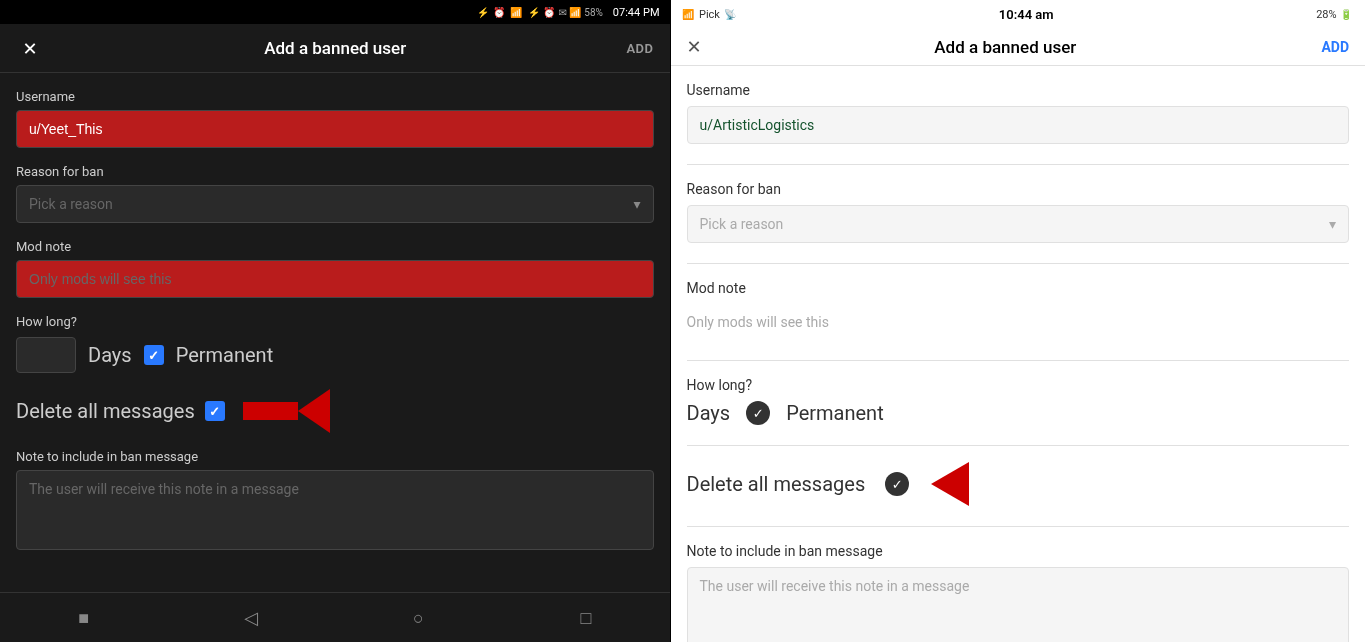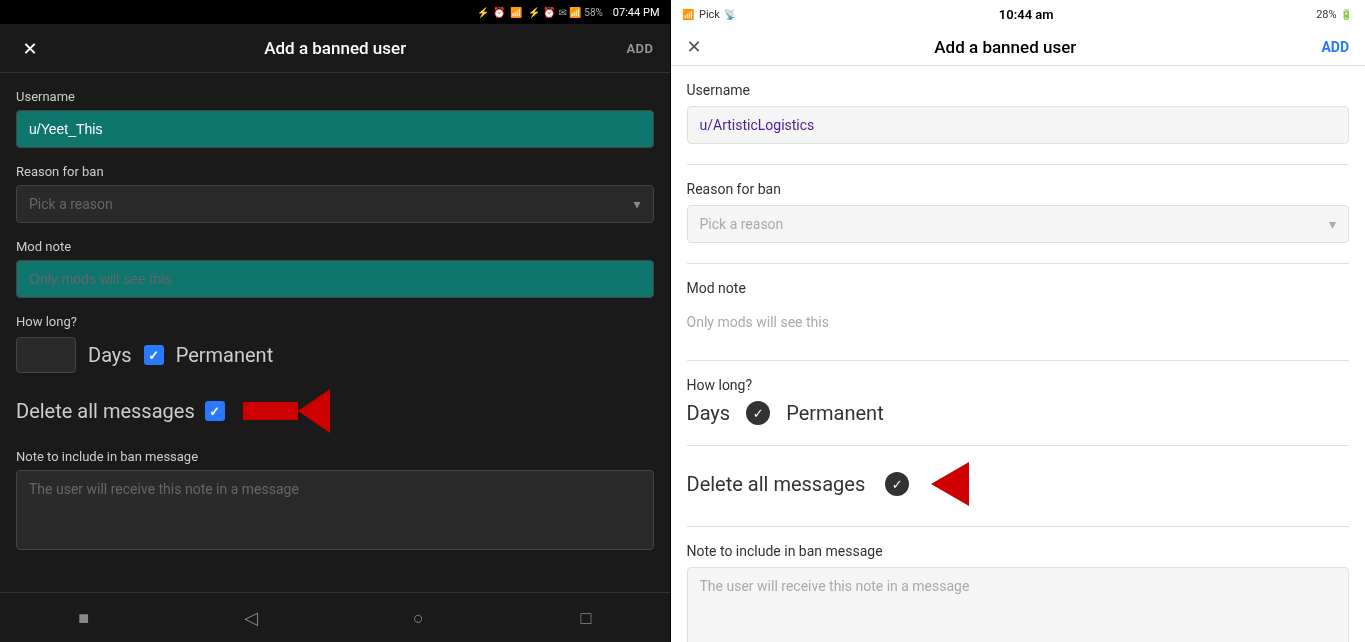--- a/index.html
+++ b/index.html
@@ -89,21 +89,21 @@
       margin-bottom: 6px;
       display: block;
     }
 
     .field-group {
       margin-bottom: 16px;
     }
 
     .text-input {
       width: 100%;
-      background: #0f766e;
+      background: #b91c1c;
       border: 1px solid #444;
       border-radius: 4px;
       padding: 10px 12px;
       color: #fff;
       font-size: 14px;
       outline: none;
     }
 
     .text-input::placeholder {
       color: #666;
@@ -531,21 +531,21 @@
       <span>✕</span>
     </div>
     <span class="header-title-right">Add a banned user</span>
     <span class="header-add-right">ADD</span>
   </div>
 
   <div class="form-right">
 
     <div class="field-group-right">
       <span class="field-label-right">Username</span>
-      <input class="text-input-right" type="text" value="u/ArtisticLogistics" style="color: #4c1d95;">
+      <input class="text-input-right" type="text" value="u/ArtisticLogistics" style="color: #14532d;">
     </div>
 
     <div class="divider"></div>
 
     <div class="field-group-right">
       <span class="field-label-right">Reason for ban</span>
       <div class="select-input-right">
         <span>Pick a reason</span>
         <span style="color:#aaa;">▾</span>
       </div>

